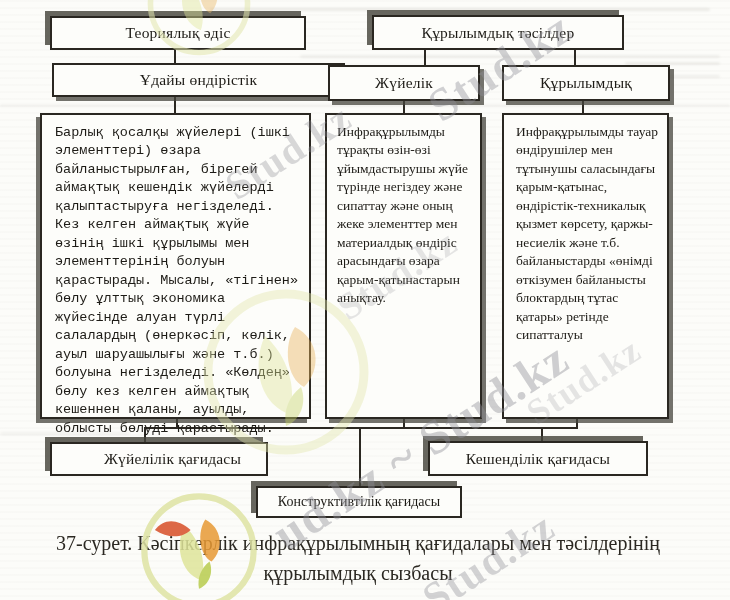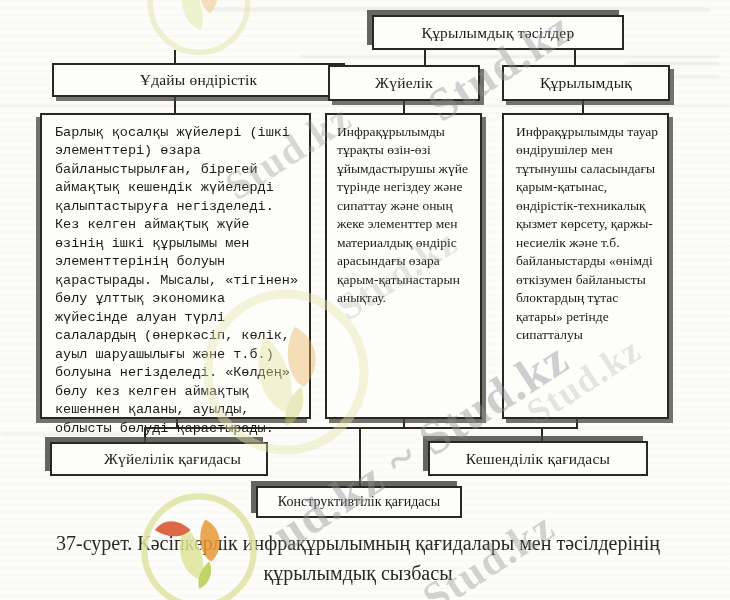--- a/index.html
+++ b/index.html
@@ -56,20 +56,23 @@
   <div class="line" style="left:403px;top:100px;width:2px;height:13px;"></div>
   <div class="line" style="left:582px;top:100px;width:2px;height:13px;"></div>
   <div class="line" style="left:176px;top:418px;width:2px;height:11px;"></div>
   <div class="line" style="left:403px;top:418px;width:2px;height:11px;"></div>
   <div class="line" style="left:576px;top:418px;width:2px;height:11px;"></div>
   <div class="line" style="left:144px;top:427px;width:434px;height:2px;"></div>
   <div class="line" style="left:144px;top:427px;width:2px;height:16px;"></div>
   <div class="line" style="left:541px;top:427px;width:2px;height:15px;"></div>
   <div class="line" style="left:359px;top:427px;width:2px;height:59px;"></div>
 
+  <div class="box hdr sh-tl" style="left:50px;top:16px;width:256px;height:34px;">
+    <span>Теориялық әдіс</span>
+  </div>
   <div class="box hdr sh-tl" style="left:372px;top:15px;width:252px;height:35px;">
     <span>Құрылымдық тәсілдер</span>
   </div>
 
   <div class="box hdr sh-br" style="left:52px;top:63px;width:293px;height:34px;">
     <span>Ұдайы өндірістік</span>
   </div>
   <div class="box hdr sh-br" style="left:328px;top:65px;width:152px;height:36px;">
     <span>Жүйелік</span>
   </div>

